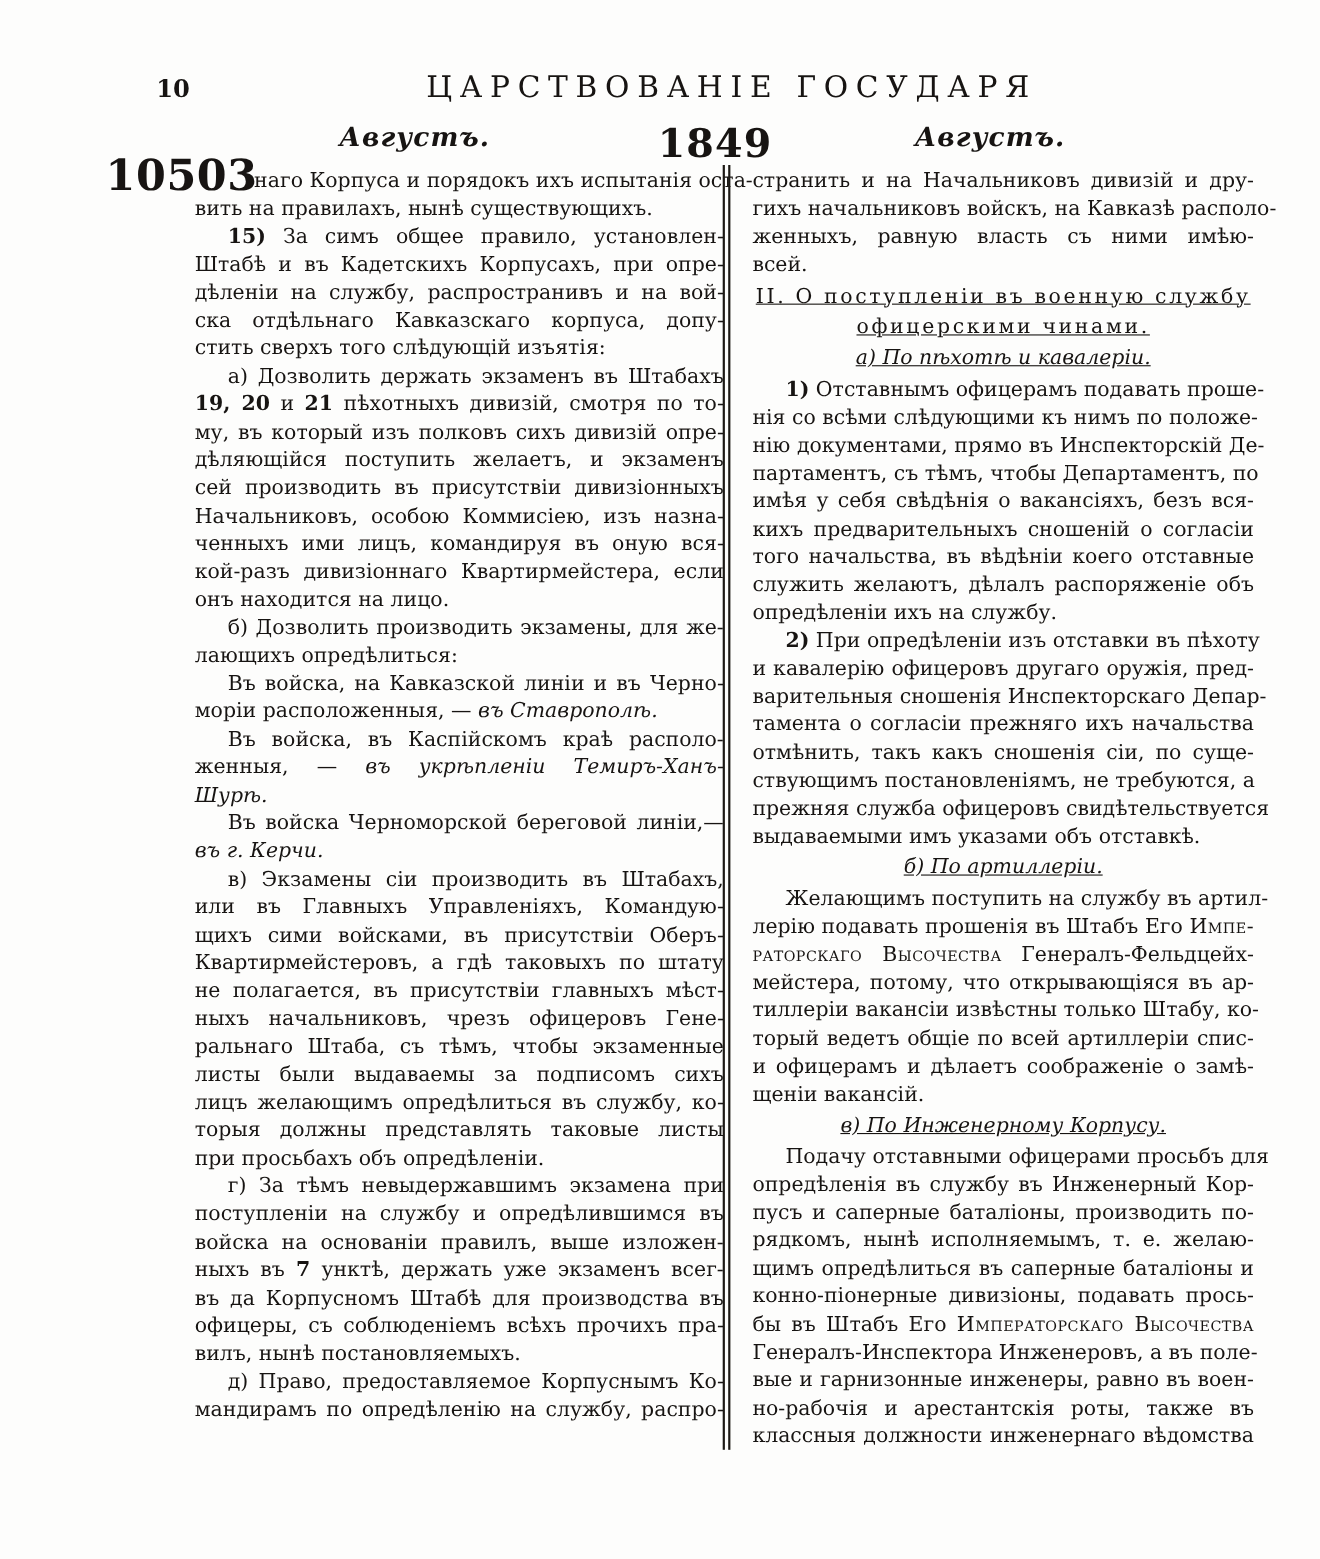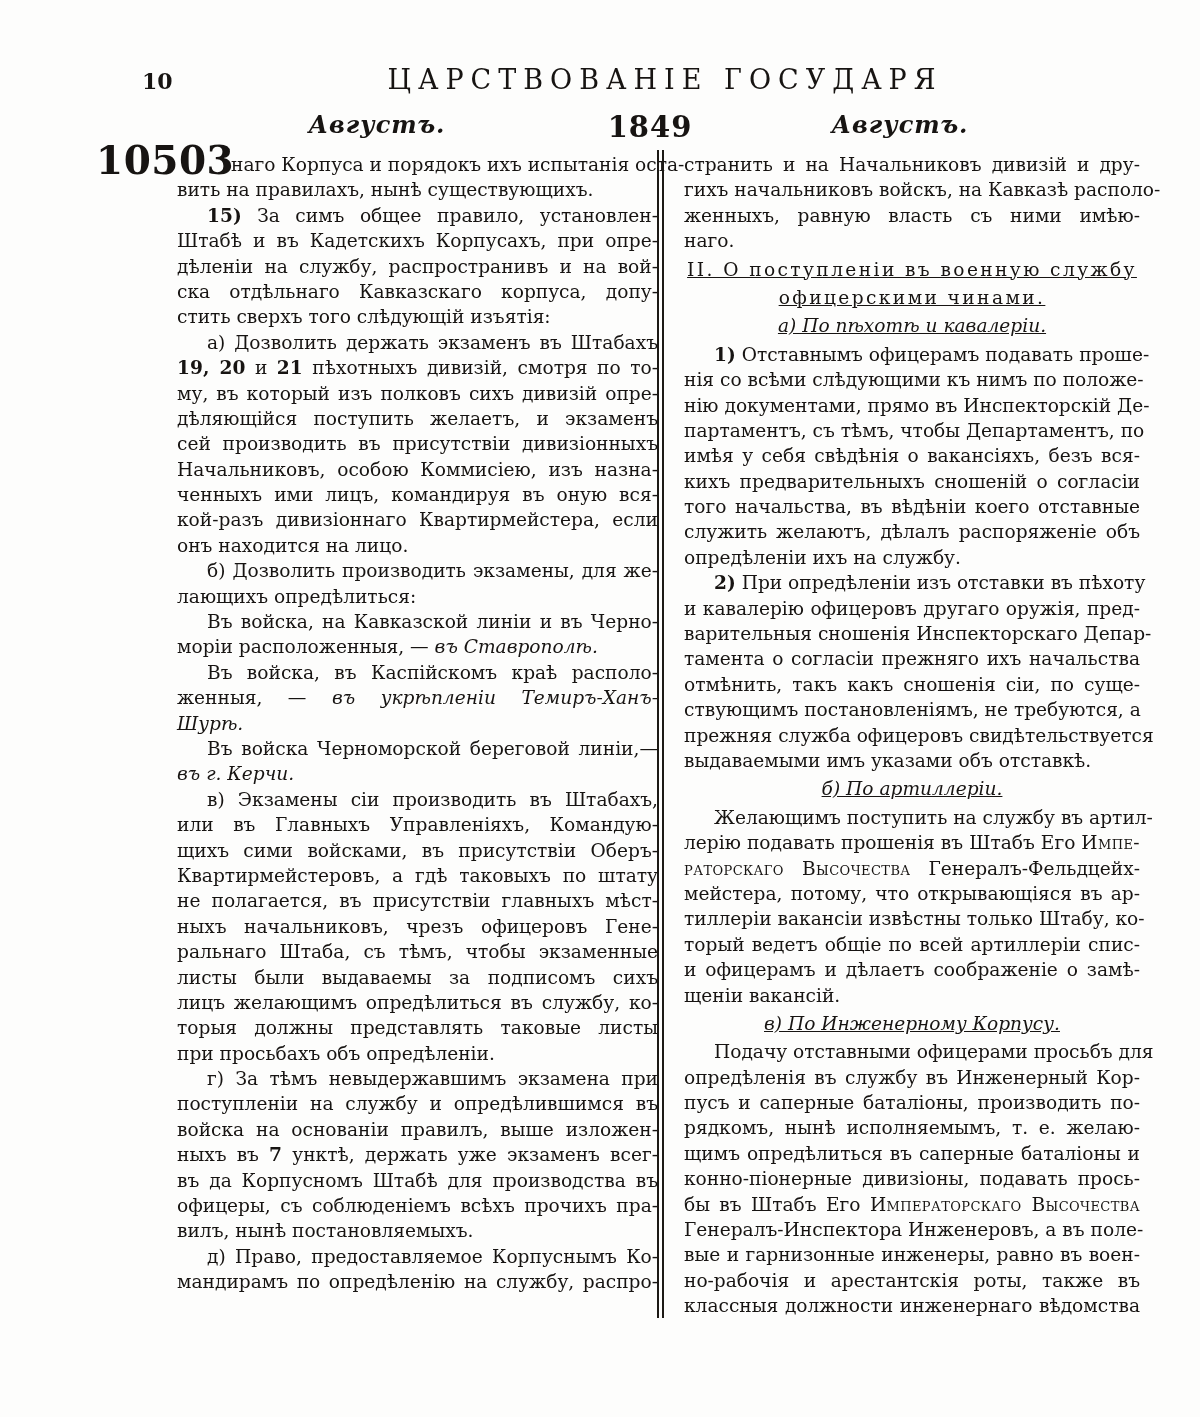--- a/index.html
+++ b/index.html
@@ -21,21 +21,21 @@
   }
   .running-title {
     position: absolute; left: 130px; right: 0; top: 64px;
     text-align: center;
     font-size: 27px; font-weight: normal; letter-spacing: 7px;
   }
   .subheader { position: absolute; left: 0; top: 110px; width: 100%; height: 36px; }
   .month-left  { position: absolute; left: 277px; width: 200px; text-align: center;
                  font-size: 24px; font-weight: bold; font-style: italic; letter-spacing: 1px; }
   .year        { position: absolute; left: 560px; width: 180px; text-align: center;
-                 font-size: 29px; font-weight: bold; letter-spacing: 1px; }
+                 font-size: 36px; font-weight: bold; letter-spacing: 1px; }
   .month-right { position: absolute; left: 800px; width: 200px; text-align: center;
                  font-size: 24px; font-weight: bold; font-style: italic; letter-spacing: 1px; }
 
   .act-number {
     position: absolute; left: 96px; top: 141px;
     font-size: 39px; font-weight: bold; line-height: 1;
     letter-spacing: 0.5px;
   }
 
   
@@ -129,21 +129,21 @@
       <div class="ln"><span>офицеры, съ соблюденіемъ всѣхъ прочихъ пра-</span></div>
       <div class="ln end"><span>вилъ, нынѣ постановляемыхъ.</span></div>
       <div class="ln ind"><span>д) Право, предоставляемое Корпуснымъ Ко-</span></div>
       <div class="ln"><span>мандирамъ по опредѣленію на службу, распро-</span></div>
     </div>
   <div class="divider"></div>
   <div class="col col-right">
       <div class="ln"><span>странить и на Начальниковъ дивизій и дру-</span></div>
       <div class="ln"><span>гихъ начальниковъ войскъ, на Кавказѣ располо-</span></div>
       <div class="ln"><span>женныхъ, равную власть съ ними имѣю-</span></div>
-      <div class="ln end"><span>наго.</span></div>
+      <div class="ln end"><span>всей.</span></div>
       <div class="ln ctr sp hd"><span>II. О поступленіи въ военную службу</span></div>
       <div class="ln ctr sp hd"><span>офицерскими чинами.</span></div>
       <div class="ln ctr hd"><span class="si">а) По пѣхотѣ и кавалеріи.</span></div>
       <div class="ln ind"><span class="sb">1)</span><span> Отставнымъ офицерамъ подавать проше-</span></div>
       <div class="ln"><span>нія со всѣми слѣдующими къ нимъ по положе-</span></div>
       <div class="ln"><span>нію документами, прямо въ Инспекторскій Де-</span></div>
       <div class="ln"><span>партаментъ, съ тѣмъ, чтобы Департаментъ, по</span></div>
       <div class="ln"><span>имѣя у себя свѣдѣнія о вакансіяхъ, безъ вся-</span></div>
       <div class="ln"><span>кихъ предварительныхъ сношеній о согласіи</span></div>
       <div class="ln"><span>того начальства, въ вѣдѣніи коего отставные</span></div>

